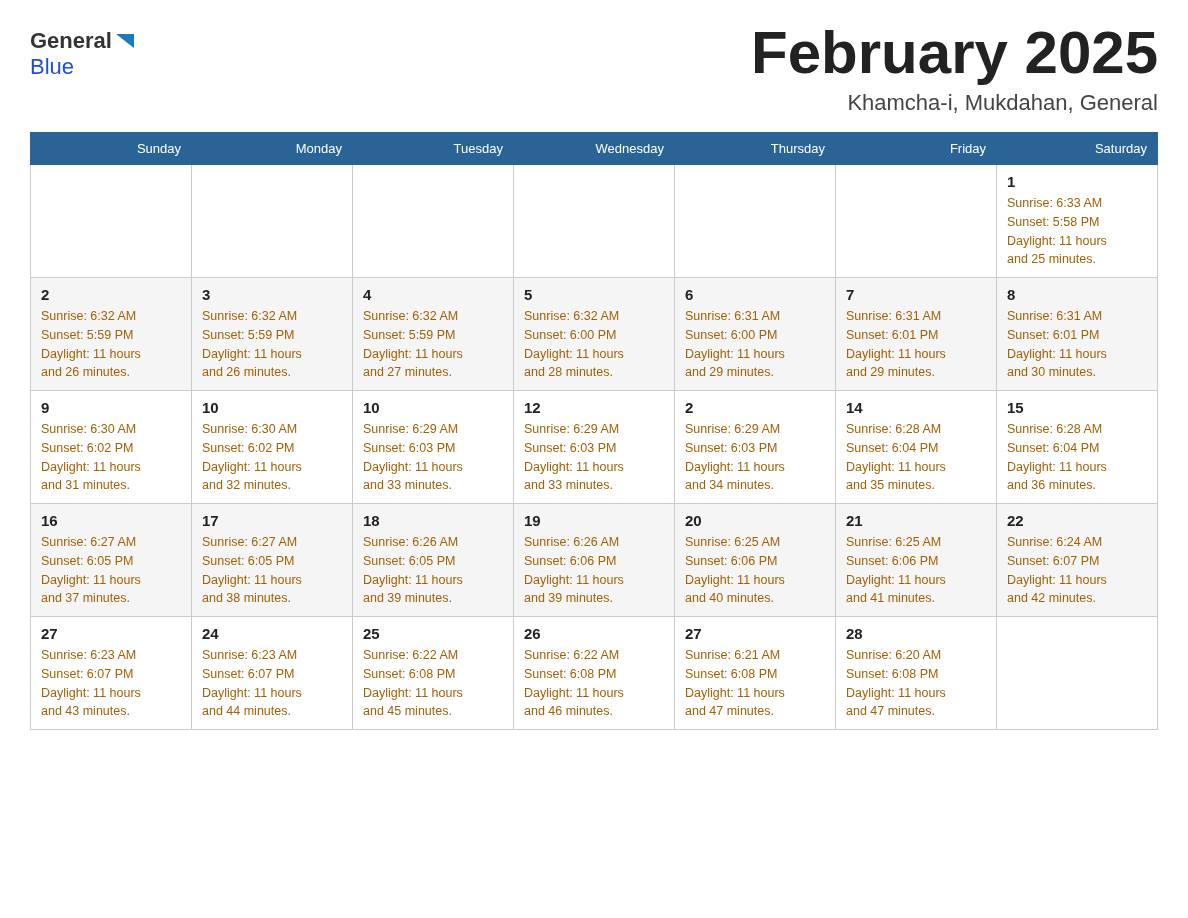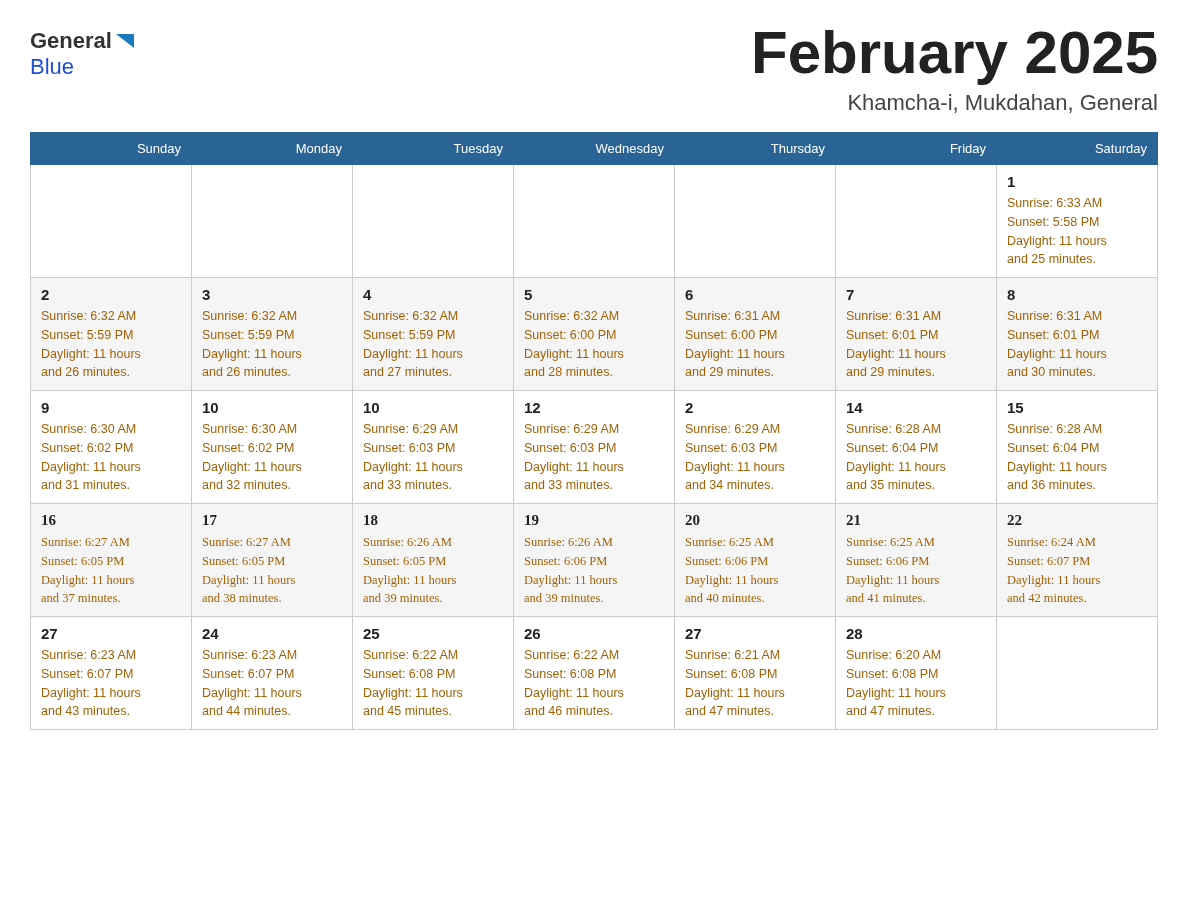--- a/index.html
+++ b/index.html
@@ -92,21 +92,21 @@
       font-size: 12.5px;
       color: #a16207;
       line-height: 1.5;
     }
     .empty-cell {
       background: #fff !important;
     }
     .week-row-1 td { background-color: #fff; }
     .week-row-2 td { background-color: #f0f4f8; }
     .week-row-3 td { background-color: #fff; }
-    .week-row-4 td { background-color: #f0f4f8; font-family: Liberation Serif, serif; }
+    .week-row-4 td { background-color: #f0f4f8; }
     .week-row-5 td { background-color: #fff; }
   </style>
 </head>
 <body>
 
 <div class="header-area">
   <div class="logo">
     <div style="display:flex;align-items:center;">
       <span class="logo-general">General</span>
       <svg width="22" height="22" viewBox="0 0 22 22" style="margin-left:2px;margin-top:0">

